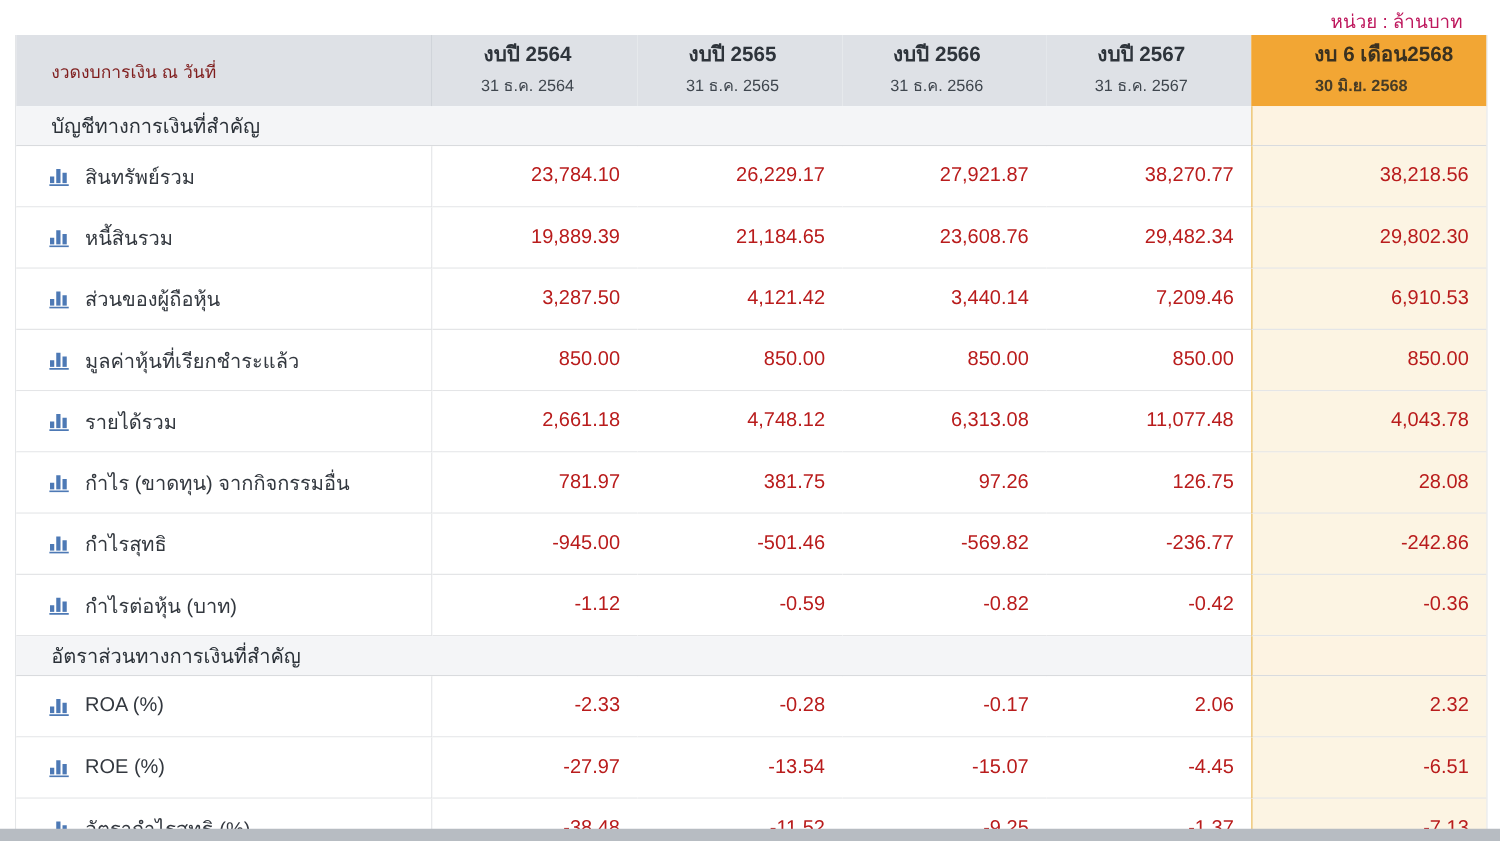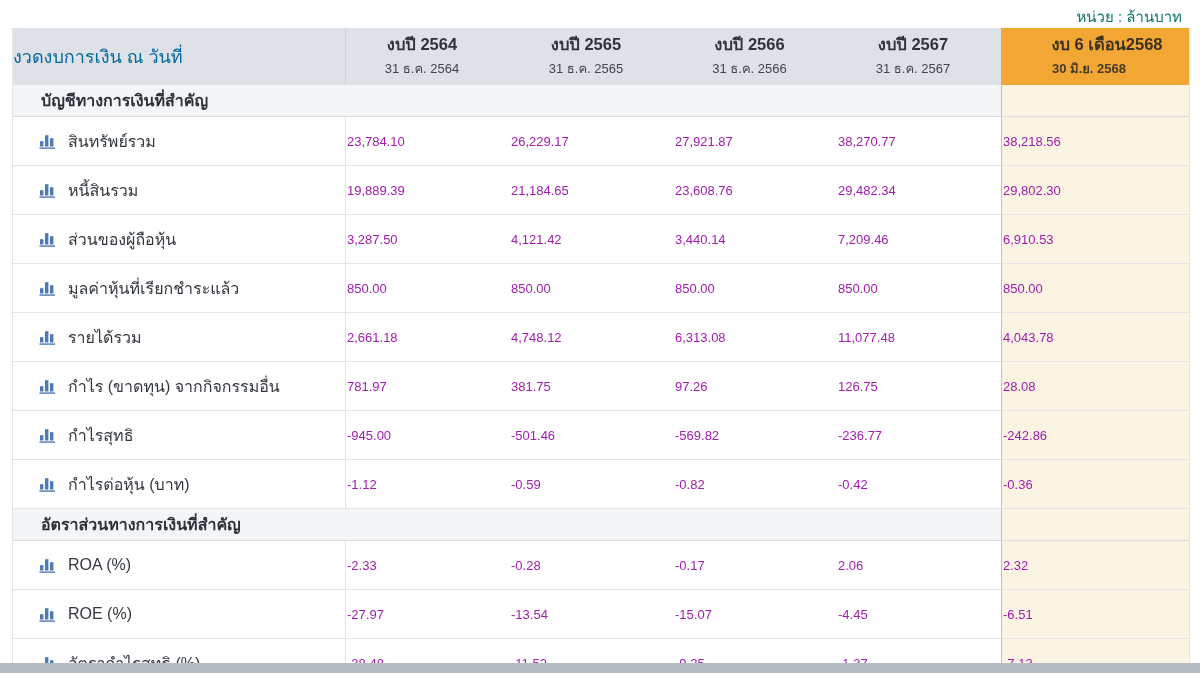--- a/index.html
+++ b/index.html
@@ -2,67 +2,67 @@
 <html><head>
 <meta charset="utf-8">
 <style>
   html,body{margin:0;padding:0;}
   body{
     width:1200px;height:673px;position:relative;overflow:hidden;
     background:#ffffff;
     font-family:"Liberation Sans","DejaVu Sans",sans-serif;
   }
   .unit-label{
-    position:absolute;top:5px;right:18px;
-    font-size:15px;color:#0f766e;
+    position:absolute;top:5px;right:30px;
+    font-size:15px;color:#be185d;
   }
   .card{
     position:absolute;top:28px;left:12px;width:1176px;
     border-left:1px solid #e4e6e8;border-right:1px solid #e4e6e8;
     border-bottom:1px solid #d6d9dc;
   }
   table{
     width:100%;border-collapse:separate;border-spacing:0;table-layout:fixed;
   }
   thead th{
     background:#dee1e6;height:57px;vertical-align:middle;
     padding:0;font-weight:normal;
   }
   th.corner{
-    text-align:left;font-size:18px;color:#0369a1;
+    text-align:left;padding-left:28px;font-size:14px;color:#7f1d1d;
     border-right:1px solid #ccd0d6;
   }
   th.colh{padding-right:12px;}
   .colh .ct{font-size:16.5px;font-weight:bold;color:#2e343b;line-height:1.25;}
   .colh .cd{font-size:13px;color:#3f464e;margin-top:3px;}
   th.hl{background:#f2a634;}
   th.hl .ct{color:#3a3120;margin-left:36px;}
   th.hl .cd{color:#473c26;font-weight:bold;}
 
   td.section-label{
-    background:#f4f5f7;font-weight:bold;font-size:16px;color:#2b3138;
+    background:#f4f5f7;font-weight:normal;font-size:16px;color:#2b3138;
     padding:0 0 0 28px;height:31px;border-bottom:1px solid #d9dbde;
   }
   td.section-hl{
     background:#fdf3e2;border-bottom:1px solid #d9dbde;
     border-left:1px solid #e9bd5f;
   }
   tr.data-row td{
     height:46px;background:#ffffff;border-bottom:1px solid #e4e5e7;
     vertical-align:middle;
   }
   td.label-cell{
     padding-left:26px;border-right:1px solid #e0e2e5;text-align:right;
   }
   .label-wrap{display:flex;align-items:center;gap:11px;}
   .chart-link{display:inline-flex;cursor:pointer;flex:0 0 auto;}
   .chart-link svg{display:block;}
   .lbl{font-size:16px;color:#33383f;}
   td.num{
-    text-align:left;padding-right:14px;font-size:13px;color:#a21caf;
+    text-align:right;padding-right:14px;font-size:16px;color:#b91c1c;
   }
   tr.data-row td.hlc{
     background:#fcf4e3;border-left:1px solid #ecc067;
   }
   .bottom-strip{
     position:absolute;left:0;top:663px;width:1200px;height:10px;
     background:#b7bcc2;
   }
 </style>
 </head>

